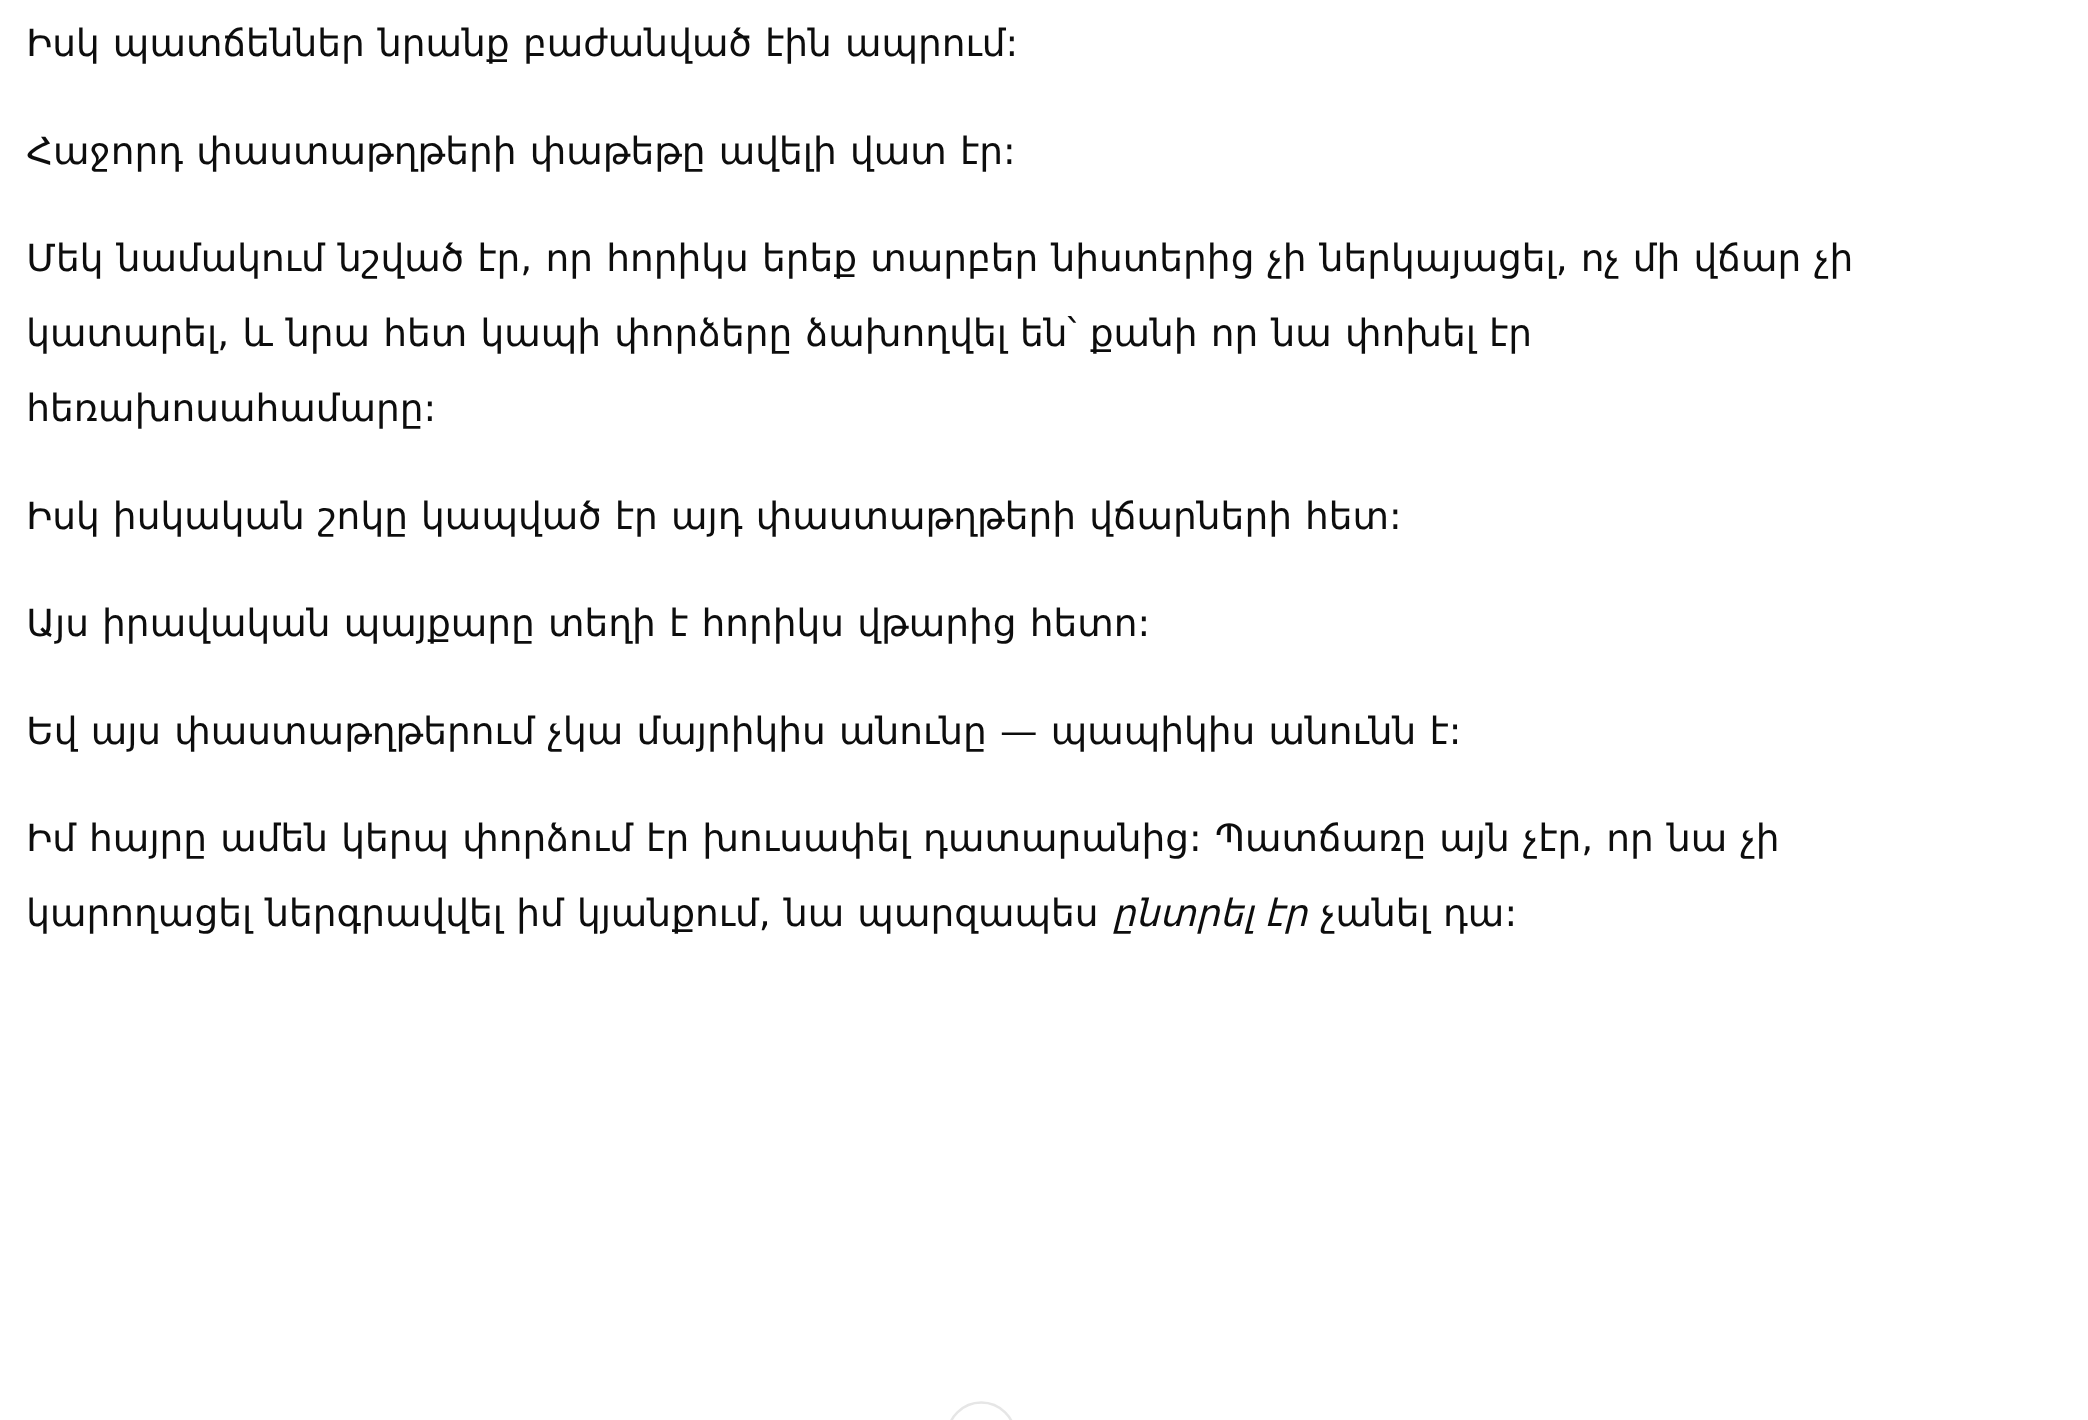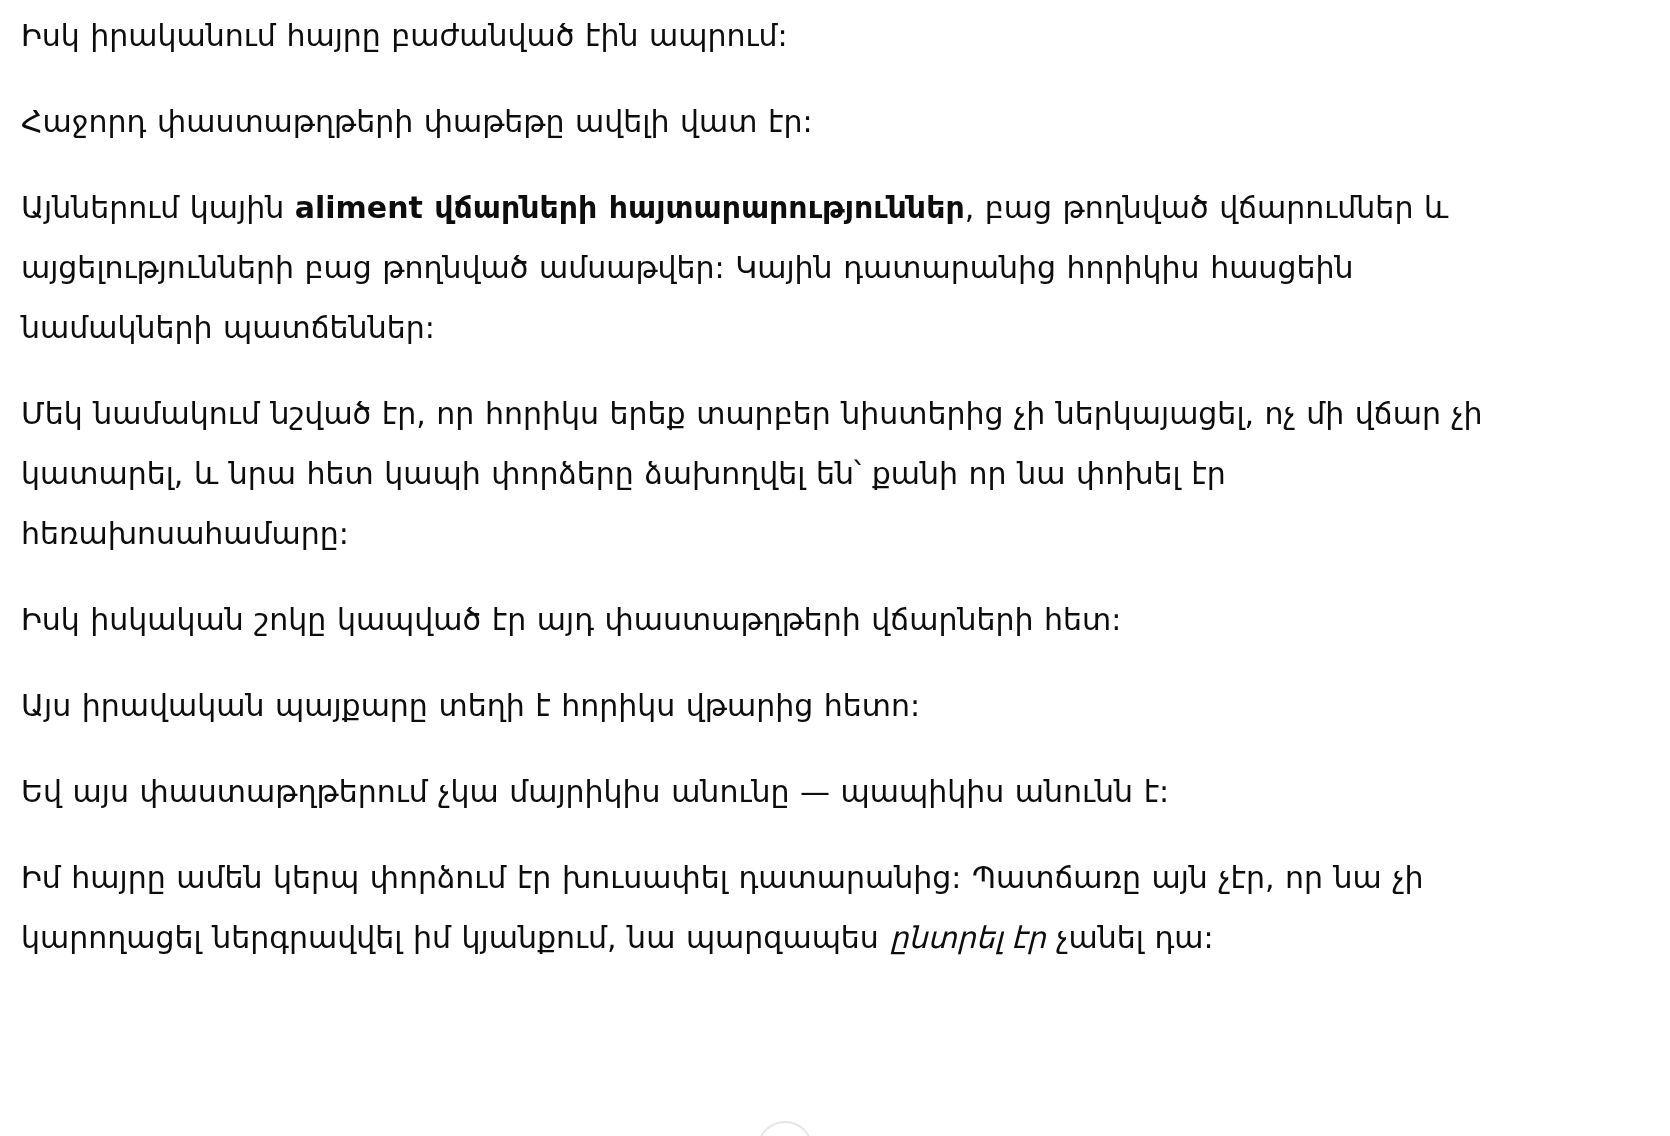--- a/index.html
+++ b/index.html
@@ -45,23 +45,22 @@
     border: 2px solid #e6e6e6;
     box-sizing: border-box;
     cursor: pointer;
     padding: 0;
   }
 </style>
 </head>
 <body>
 
 <main class="message-content" id="doc">
-    <p><span>Իսկ իրականում հայրը բաժանված էին ապրում:</span></p>
+    <p><span>Իսկ պատճեններ նրանք բաժանված էին ապրում:</span></p>
     <p><span>Հաջորդ փաստաթղթերի փաթեթը ավելի վատ էր:</span></p>
-    <p><span>Այններում կային </span><span class="b">aliment վճարների հայտարարություններ</span><span>, բաց թողնված վճարումներ և այցելությունների բաց թողնված ամսաթվեր: Կային դատարանից հորիկիս հասցեին նամակների պատճեններ:</span></p>
     <p><span>Մեկ նամակում նշված էր, որ հորիկս երեք տարբեր նիստերից չի ներկայացել, ոչ մի վճար չի կատարել, և նրա հետ կապի փորձերը ձախողվել են՝ քանի որ նա փոխել էր հեռախոսահամարը:</span></p>
     <p><span>Իսկ իսկական շոկը կապված էր այդ փաստաթղթերի վճարների հետ:</span></p>
     <p><span>Այս իրավական պայքարը տեղի է հորիկս վթարից հետո:</span></p>
     <p><span>Եվ այս փաստաթղթերում չկա մայրիկիս անունը — պապիկիս անունն է:</span></p>
     <p><span>Իմ հայրը ամեն կերպ փորձում էր խուսափել դատարանից: Պատճառը այն չէր, որ նա չի կարողացել ներգրավվել իմ կյանքում, նա պարզապես </span><span class="i">ընտրել էր</span><span> չանել դա:</span></p>
   </main>
 
 <button class="scroll-to-bottom" aria-label="scroll to bottom"></button>
 
 </body></html>

